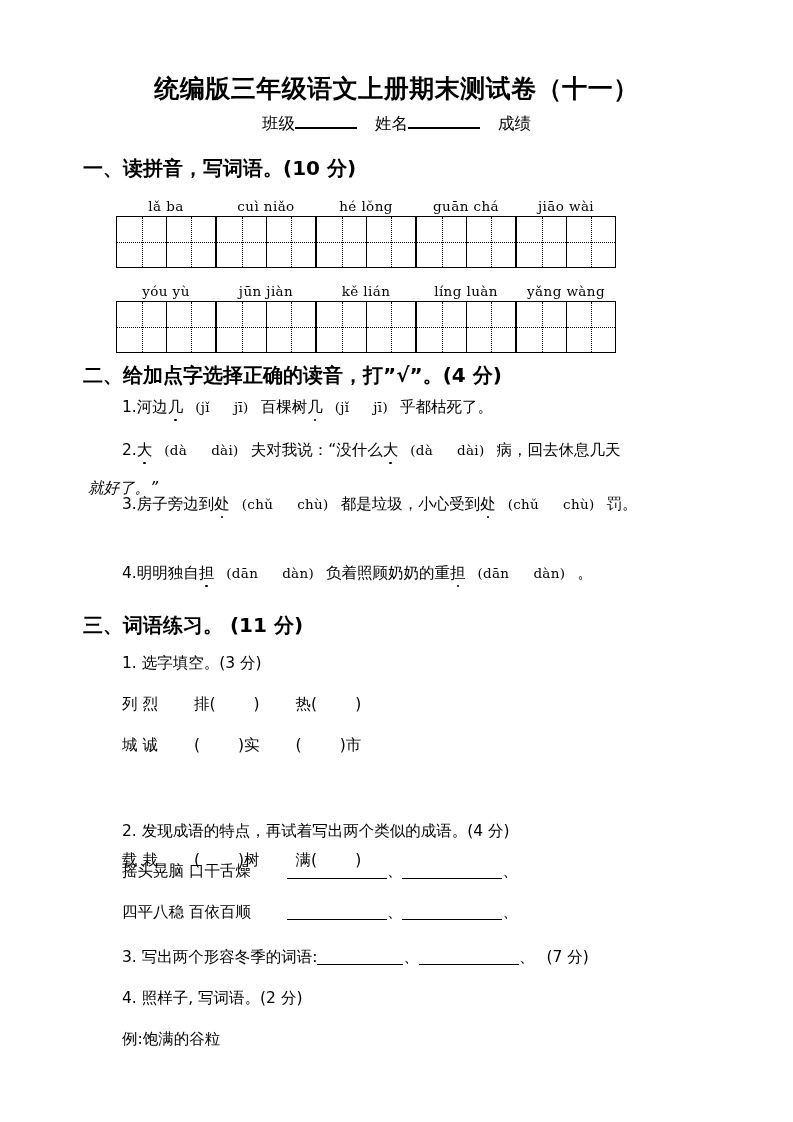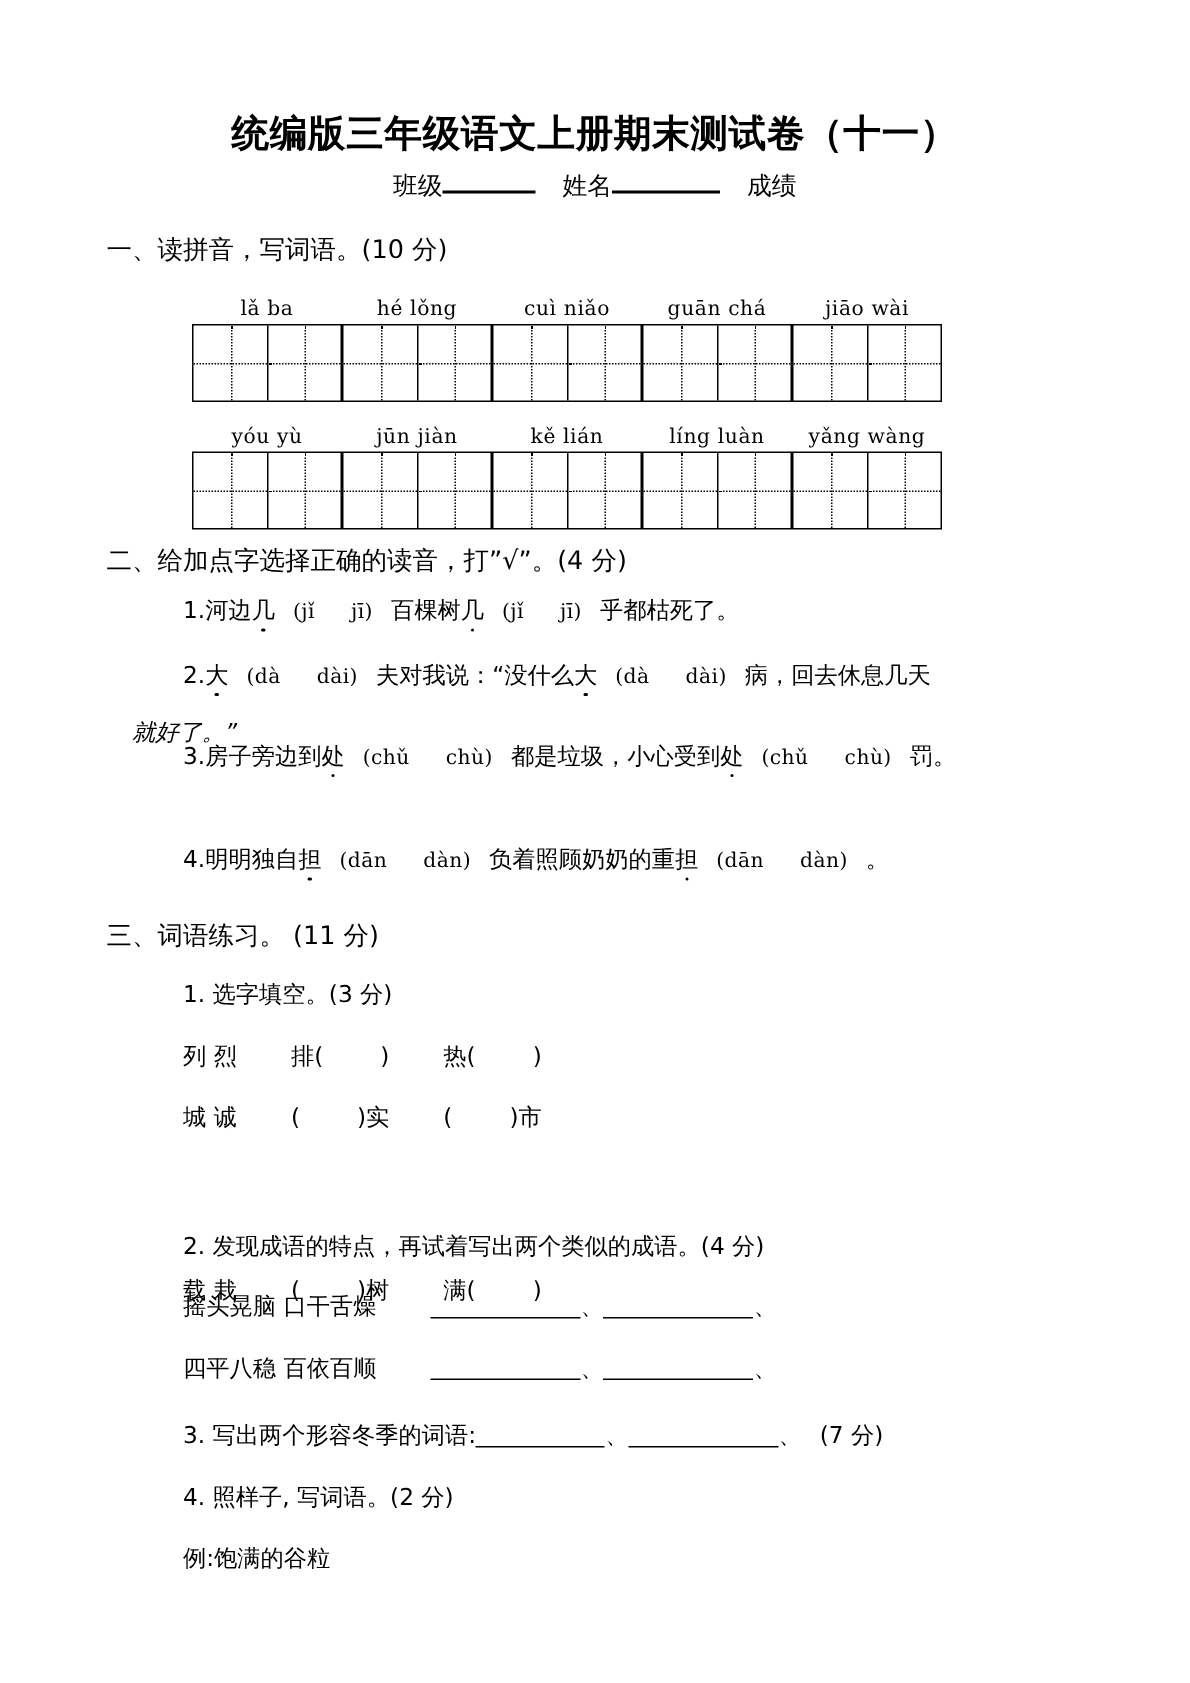--- a/index.html
+++ b/index.html
@@ -47,23 +47,23 @@
     border-bottom: 2px solid #000;
     vertical-align: baseline;
   }
   .w-class { width: 62px; }
   .w-name  { width: 72px; }
   .gapsm   { display: inline-block; width: 18px; }
 
   
   .sec-head {
     position: absolute;
-    left: 71px;
-    font-size: 17px;
-    font-weight: normal;
+    left: 83px;
+    font-size: 20px;
+    font-weight: bold;
     white-space: nowrap;
   }
   .q-line {
     position: absolute;
     left: 122px;
     font-size: 15.5px;
     white-space: nowrap;
     font-family: "DejaVu Sans", sans-serif;
   }
   .q-line.flush {
@@ -86,21 +86,21 @@
     width: 2.5px;
     height: 2.5px;
     margin-left: -1.2px;
     border-radius: 50%;
     background: #000;
   }
 
   
   .grid-row {
     position: absolute;
-    left: 128px;
+    left: 116px;
     width: 500px;
     display: flex;
     justify-content: flex-start;
   }
   .grid-item {
     width: 103px;
   }
   .grid-pinyin {
     font-family: "DejaVu Serif", serif;
     font-size: 13.5px;
@@ -175,28 +175,28 @@
 
   <div class="grid-row" style="top:196px;">
     <div class="grid-item">
       <div class="grid-pinyin">lǎ ba</div>
       <div class="tianzi">
           <div class="cell"></div>
           <div class="cell"></div>
         </div>
     </div>
     <div class="grid-item">
+      <div class="grid-pinyin">cuì niǎo</div>
+      <div class="tianzi">
+          <div class="cell"></div>
+          <div class="cell"></div>
+        </div>
+    </div>
+    <div class="grid-item">
       <div class="grid-pinyin">hé  lǒng</div>
-      <div class="tianzi">
-          <div class="cell"></div>
-          <div class="cell"></div>
-        </div>
-    </div>
-    <div class="grid-item">
-      <div class="grid-pinyin">cuì niǎo</div>
       <div class="tianzi">
           <div class="cell"></div>
           <div class="cell"></div>
         </div>
     </div>
     <div class="grid-item">
       <div class="grid-pinyin">guān chá</div>
       <div class="tianzi">
           <div class="cell"></div>
           <div class="cell"></div>

